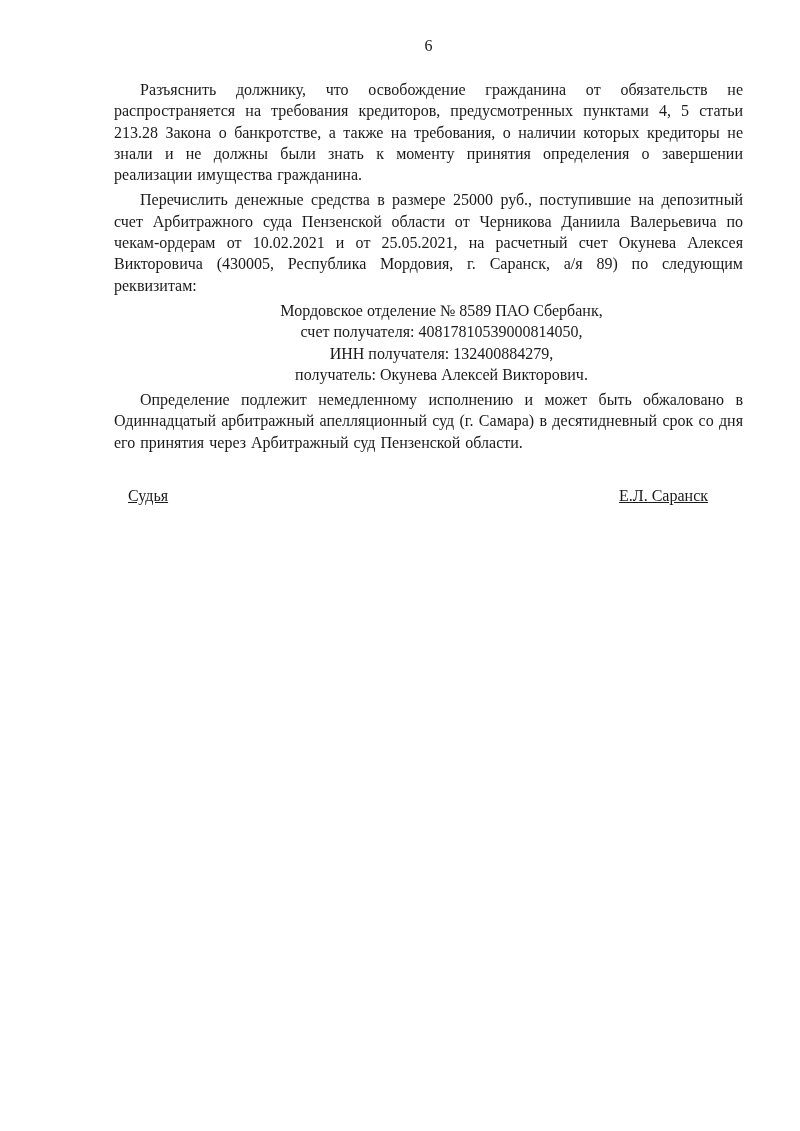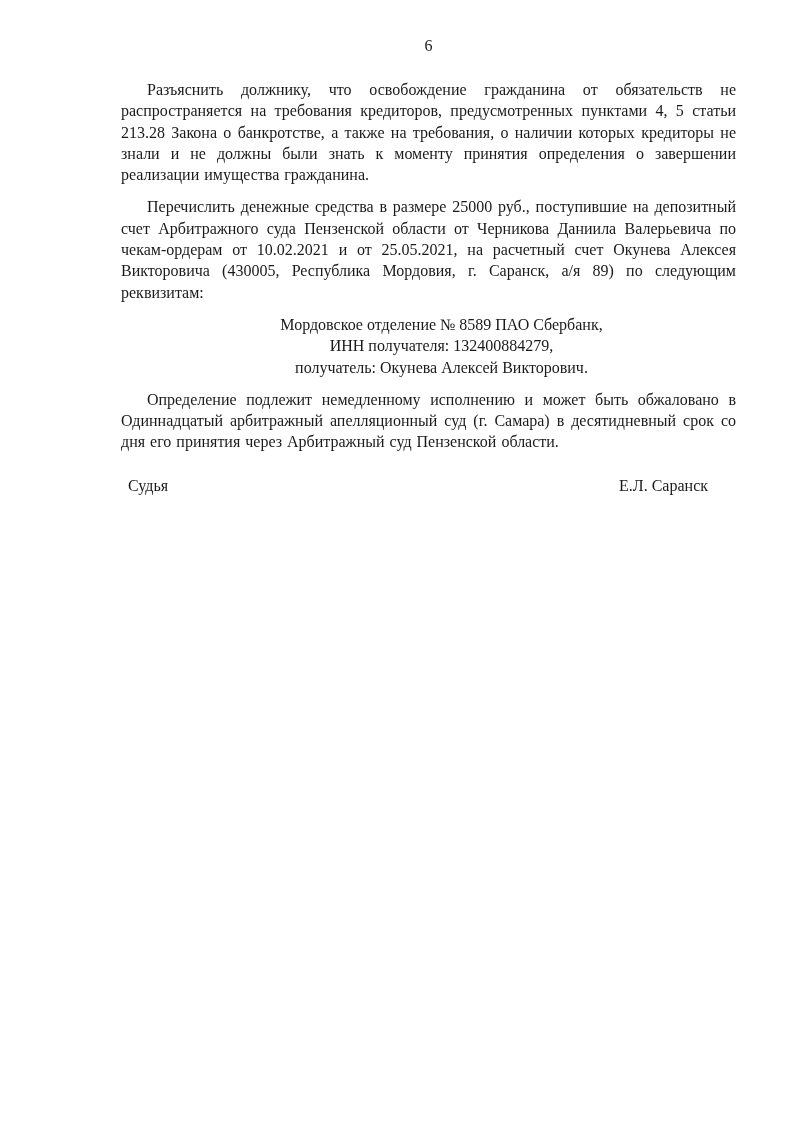--- a/index.html
+++ b/index.html
@@ -24,51 +24,53 @@
     line-height: 21.3px;
   }
   .page-num {
     padding-top: 35px;
     margin-bottom: 23px;
     text-align: center;
     font-size: 16px;
     line-height: 21px;
   }
   .para {
-    margin: 11px;
+    margin: 4px;
     text-align: justify;
     text-indent: 26px;
     word-spacing: 1px;
   }
   .req-line {
     padding-left: 26px;
     text-align: center;
   }
   .signature-row {
-    margin-top: 22px;
+    margin-top: 32px;
     display: flex;
     justify-content: space-between;
     padding-left: 18px;
     padding-right: 39px;
+    text-decoration: underline;
   }
 </style>
 </head>
 <body>
 
 <div class="page">
   <div class="content">
 
     <div class="page-num">6</div>
 
     <p class="para">Разъяснить должнику, что освобождение гражданина от обязательств не распространяется на требования кредиторов, предусмотренных пунктами 4, 5 статьи 213.28 Закона о банкротстве, а также на требования, о наличии которых кредиторы не знали и не должны были знать к моменту принятия определения о завершении реализации имущества гражданина.</p>
 
     <p class="para">Перечислить денежные средства в размере 25000 руб., поступившие на депозитный счет Арбитражного суда Пензенской области от Черникова Даниила Валерьевича по чекам-ордерам от 10.02.2021 и от 25.05.2021, на расчетный счет Окунева Алексея Викторовича (430005, Республика Мордовия, г. Саранск, а/я 89) по следующим реквизитам:</p>
 
     <div>
       <div class="req-line">Мордовское отделение № 8589 ПАО Сбербанк,</div>
+      <div class="req-line">счет получателя: 40817810539000814050,</div>
       <div class="req-line">ИНН получателя: 132400884279,</div>
       <div class="req-line">получатель: Окунева Алексей Викторович.</div>
     </div>
 
     <p class="para">Определение подлежит немедленному исполнению и может быть обжаловано в Одиннадцатый арбитражный апелляционный суд (г. Самара) в десятидневный срок со дня его принятия через Арбитражный суд Пензенской области.</p>
 
     <div class="signature-row">
       <span>Судья</span>
       <span>Е.Л. Саранск</span>
     </div>

